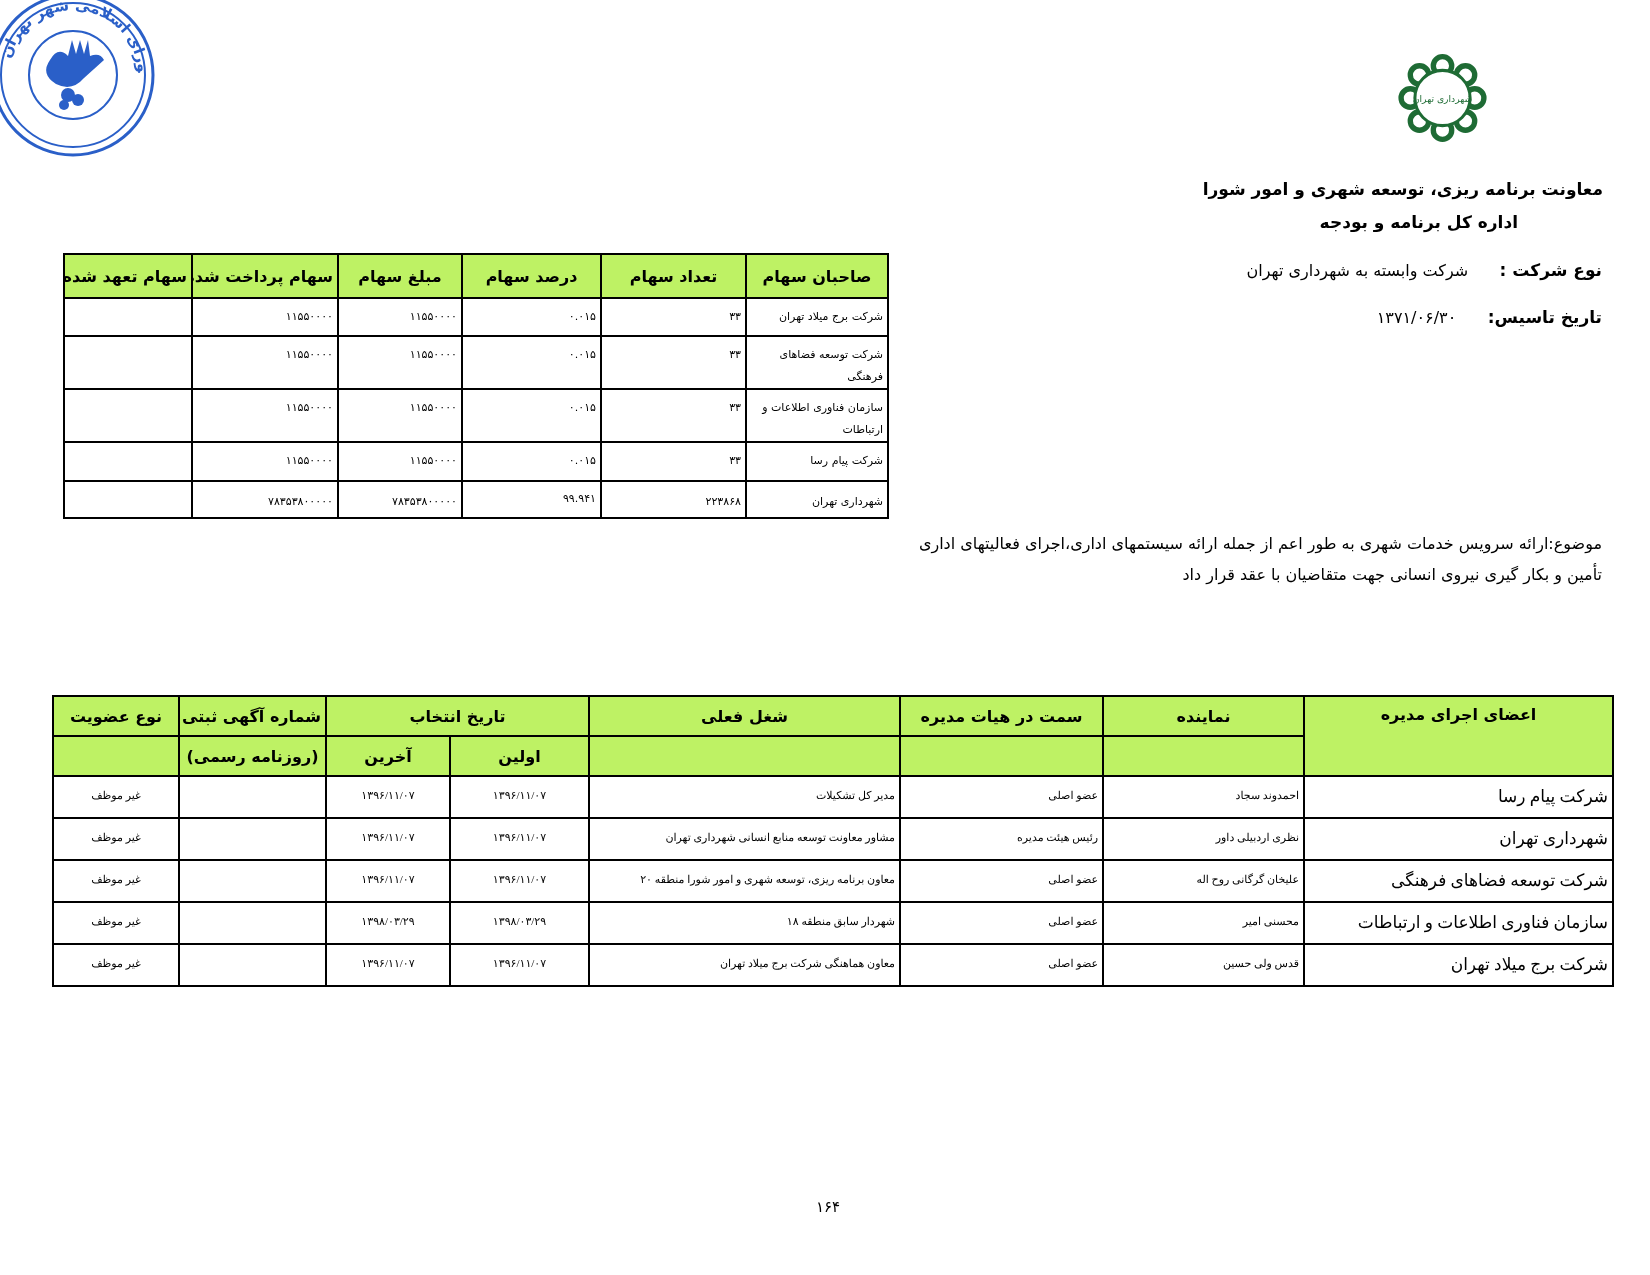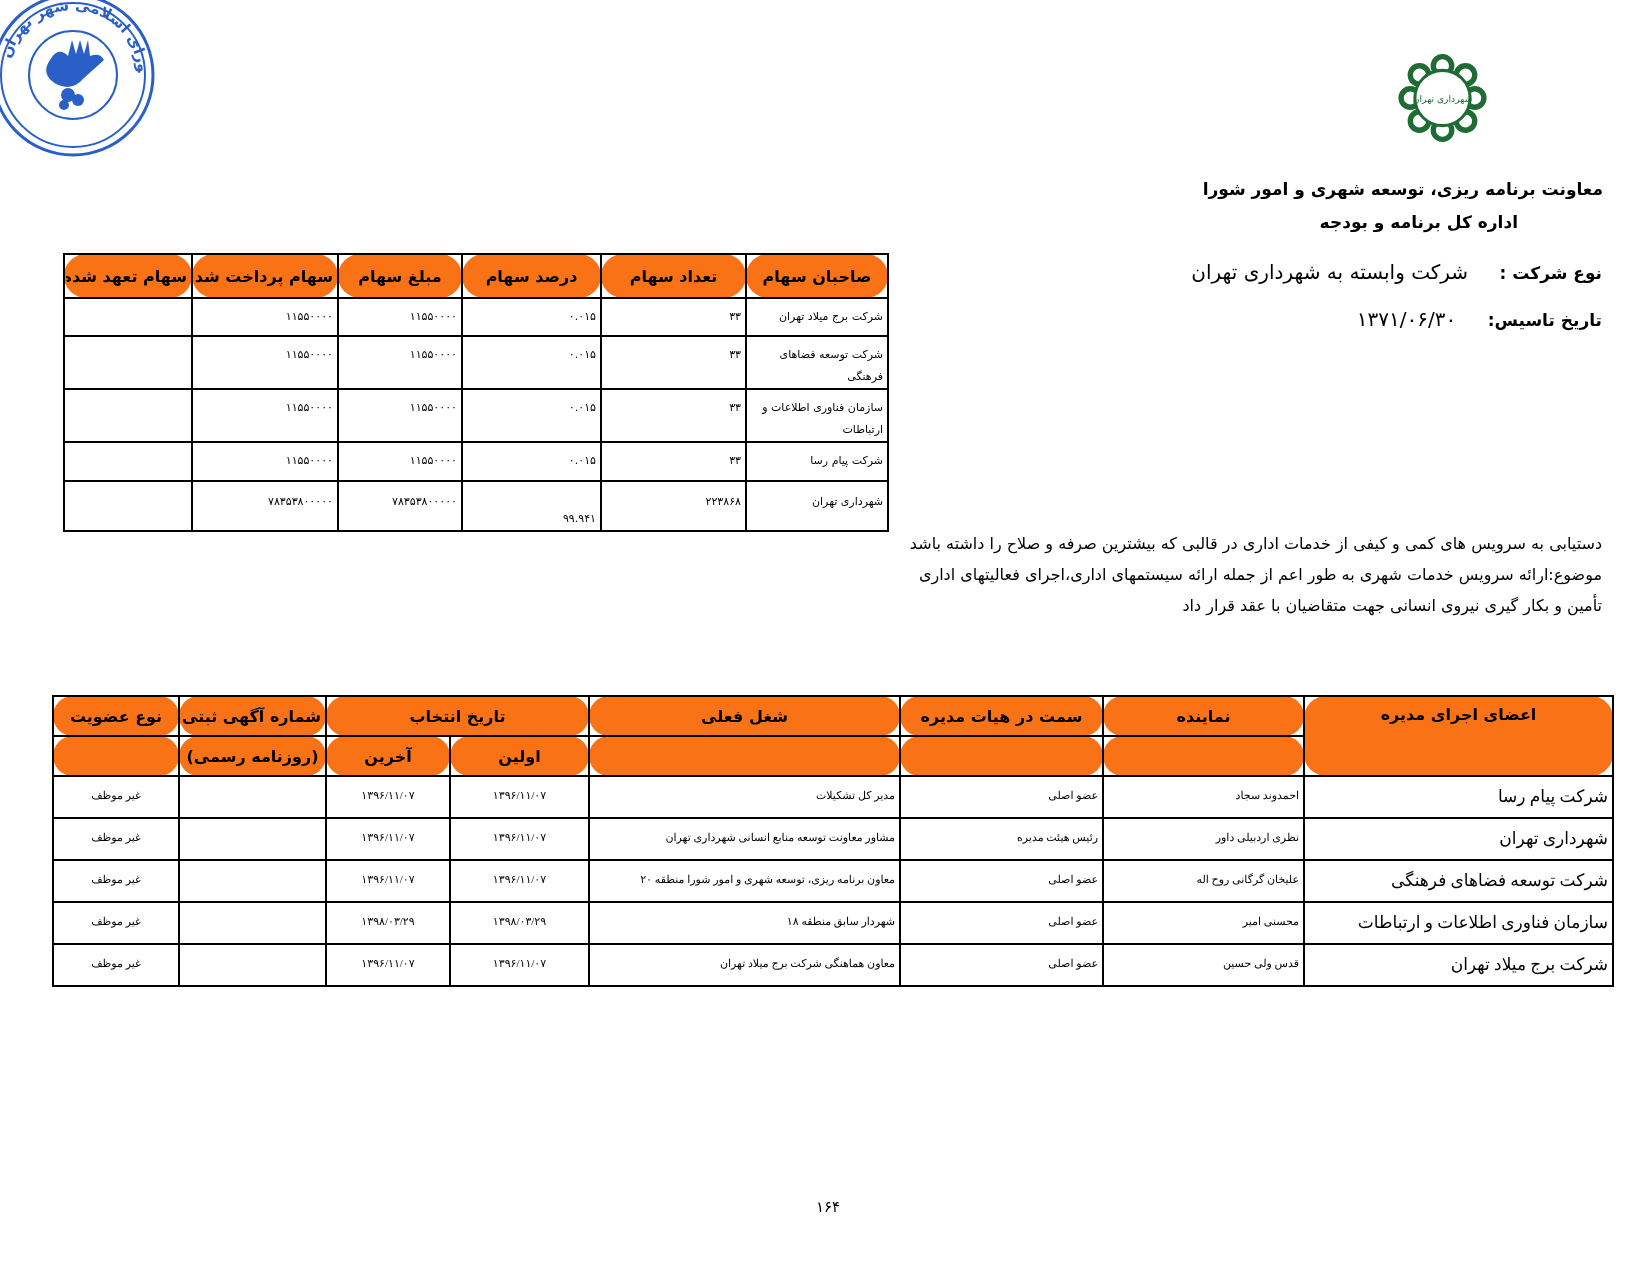--- a/index.html
+++ b/index.html
@@ -10,30 +10,30 @@
   #stamp { left:-12px; top:-10px; width:170px; height:170px; }
   
   #logo { left:1385px; top:52px; width:115px; height:92px; }
 
   .hdr-line { font-weight:bold; font-size:17px; white-space:nowrap; text-align:center; direction:rtl; }
   #hdr1 { right:47px; top:179px; }
   #hdr2 { right:132px; top:212px; }
 
   .meta-row { direction:rtl; white-space:nowrap; font-size:17px; }
   .meta-label { font-weight:bold; }
-  .meta-value { font-size:20px; margin-right:26px; }
+  .meta-value { font-size:16px; margin-right:26px; }
   #meta-type { right:48px; top:260px; }
   #meta-date { right:48px; top:307px; }
 
   #desc { right:48px; top:528px; width:720px; direction:rtl; text-align:right; font-size:16px; line-height:31px; }
   #desc div { white-space:nowrap; }
 
   table.grid { position:absolute; border-collapse:collapse; direction:rtl; table-layout:fixed; }
   table.grid td, table.grid th { border:2px solid #000; padding:0 4px; overflow:hidden; }
-  table.grid th { background:#f97316; font-weight:bold; font-size:16px; white-space:nowrap;border-radius:22px; }
+  table.grid th { background:#bef264; font-weight:bold; font-size:16px; white-space:nowrap; }
   table.grid td { font-size:11px; vertical-align:top; text-align:right; padding-top:7px; line-height:22px; }
 
   #shares { left:63px; top:253px; width:824px; }
   #shares th { height:42px; }
 
   #board { left:52px; top:695px; width:1560px; }
   #board th { height:38px; }
   #board td { height:31px;font-family:Liberation Serif, serif; }
   #board td.member { font-size:17px; padding-top:9px; vertical-align:top; }
   #board td.center { text-align:center; }
@@ -132,30 +132,29 @@
       <td>شرکت پیام رسا</td>
       <td>۳۳</td>
       <td>۰.۰۱۵</td>
       <td>۱۱۵۵۰۰۰۰</td>
       <td>۱۱۵۵۰۰۰۰</td>
       <td></td>
     </tr>
     <tr style="height:37px">
       <td style="padding-top:9px">شهرداری تهران</td>
       <td style="padding-top:9px">۲۲۳۸۶۸</td>
-      <td style="padding-top:26px">۹۹.۹۴۱</td>
+      <td style="padding-top:6px">۹۹.۹۴۱</td>
       <td style="padding-top:9px">۷۸۳۵۳۸۰۰۰۰۰</td>
       <td style="padding-top:9px">۷۸۳۵۳۸۰۰۰۰۰</td>
       <td style="padding-top:9px"></td>
     </tr>
   </tbody>
 </table>
 
 <div id="desc" class="abs">
-  <div>دستیابی به سرویس های کمی و کیفی از خدمات اداری در قالبی که بیشترین صرفه و صلاح را داشته باشد</div>
   <div>موضوع:ارائه سرویس خدمات شهری به طور اعم از جمله ارائه سیستمهای اداری،اجرای فعالیتهای اداری</div>
   <div>تأمین و بکار گیری نیروی انسانی جهت متقاضیان با عقد قرار داد</div>
 </div>
 
 <table id="board" class="grid">
   <colgroup>
     <col style="width:309px">
       <col style="width:201px">
       <col style="width:203px">
       <col style="width:311px">

